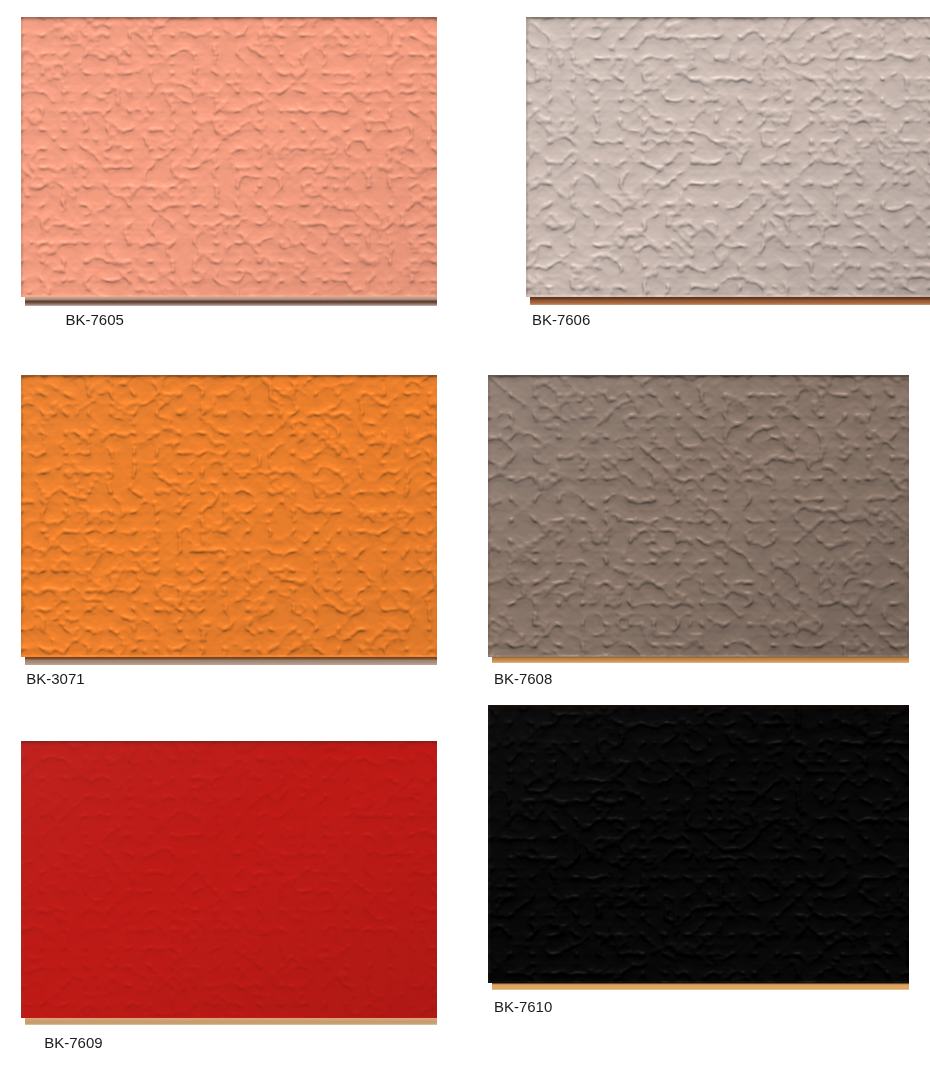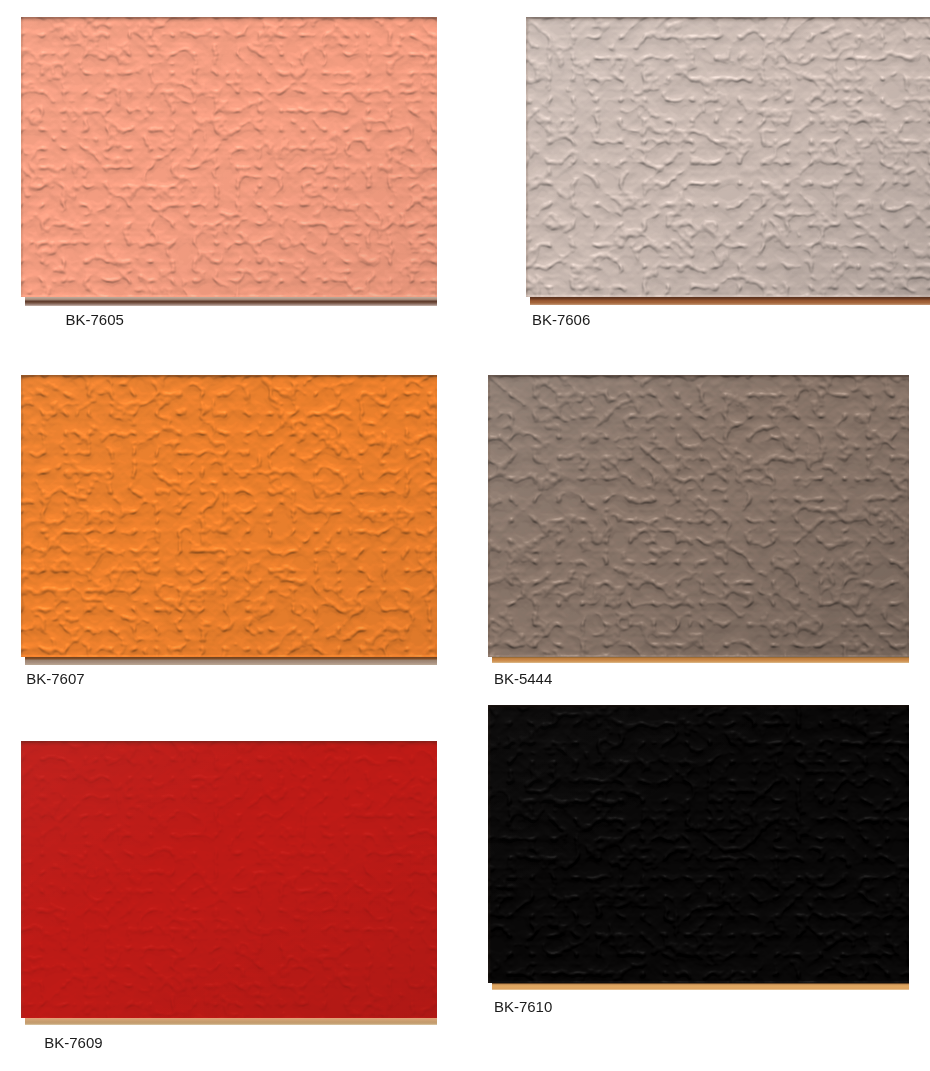--- a/index.html
+++ b/index.html
@@ -183,29 +183,29 @@
       <div class="edge" style="height:8.4px;background:linear-gradient(to bottom,#5a3320 0%,#6d3c22 22%,#9c5a33 48%,#a4663c 74%,#c79a78 100%);"></div>
     </div>
     <div class="label" style="left:6.4px;top:295.2px;">BK-7606</div>
   </div>
   <div class="cell" style="left:20.5px;top:375px;width:416px;height:310.6px;">
     <div class="card" style="width:416px;height:281.5px;">
       <div class="tile" style="background:#eb7f2c;filter:url(#tex2);"></div>
       <div class="sheen" style="--lt:0.03;--dk:0.055;"></div>
       <div class="edge" style="height:8.2px;background:linear-gradient(to bottom,#70421f 0%,#7d4b26 20%,#9d8470 44%,#a89080 70%,#bca894 100%);"></div>
     </div>
-    <div class="label" style="left:5.7px;top:295.6px;">BK-7607</div>
+    <div class="label" style="left:5.7px;top:295.6px;">BK-3071</div>
   </div>
   <div class="cell" style="left:487.5px;top:375px;width:421px;height:310.6px;">
     <div class="card" style="width:421px;height:281.5px;">
       <div class="tile" style="background:#877468;filter:url(#tex3);"></div>
       <div class="sheen" style="--lt:0.105;--dk:0.14;"></div>
       <div class="edge" style="height:6.4px;background:linear-gradient(to bottom,#8a6330 0%,#c07f3f 26%,#cd8c4c 58%,#d2a063 84%,#e2c39a 100%);"></div>
     </div>
-    <div class="label" style="left:6.4px;top:295.6px;">BK-5444</div>
+    <div class="label" style="left:6.4px;top:295.6px;">BK-7608</div>
   </div>
   <div class="cell" style="left:20.5px;top:740.5px;width:416px;height:309.0px;">
     <div class="card" style="width:416px;height:277.5px;">
       <div class="tile" style="background:#be1a16;filter:url(#tex4);"></div>
       <div class="sheen" style="--lt:0.035;--dk:0.075;"></div>
       <div class="edge" style="height:7.0px;background:linear-gradient(to bottom,#e8a079 0%,#cfa373 28%,#c49a6c 58%,#c7a477 82%,#ddcdad 100%);"></div>
     </div>
     <div class="label" style="left:5.7px;top:294.0px;margin-left:18px;">BK-7609</div>
   </div>
   <div class="cell" style="left:487.5px;top:705px;width:354px;height:309.0px;">

